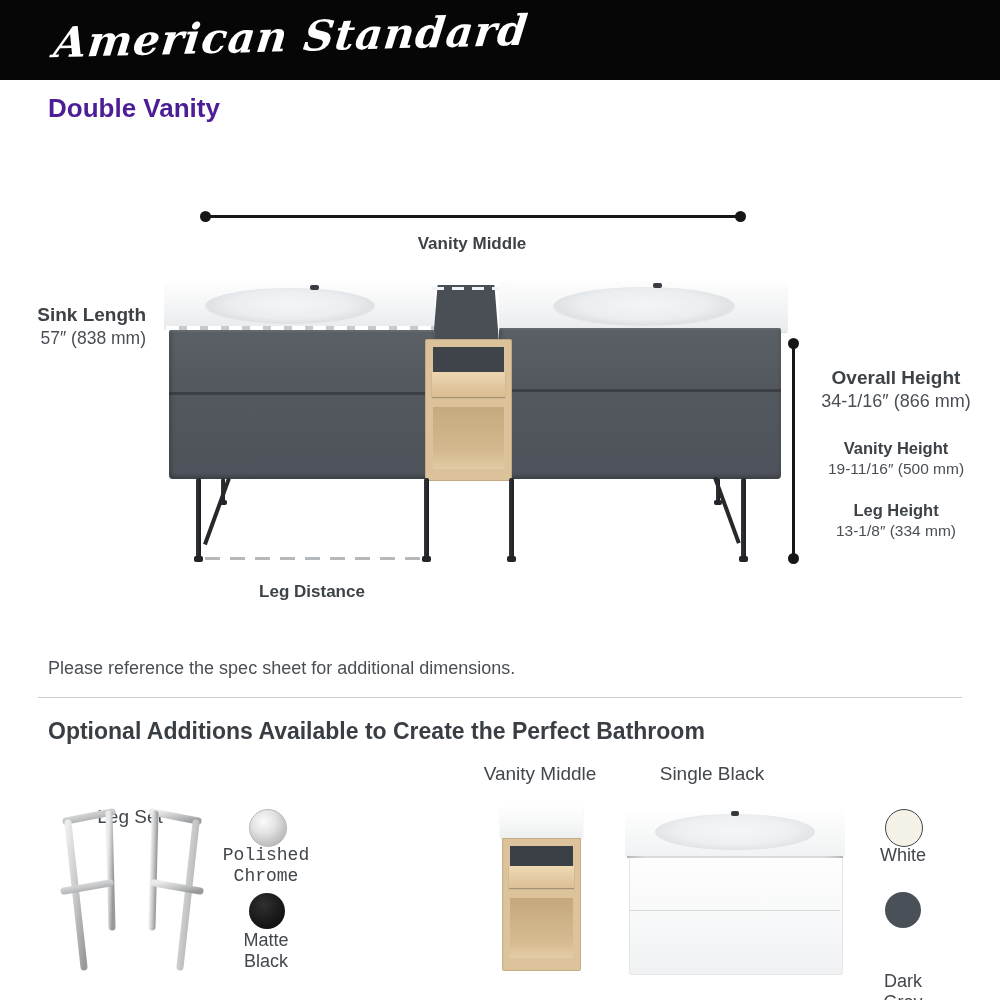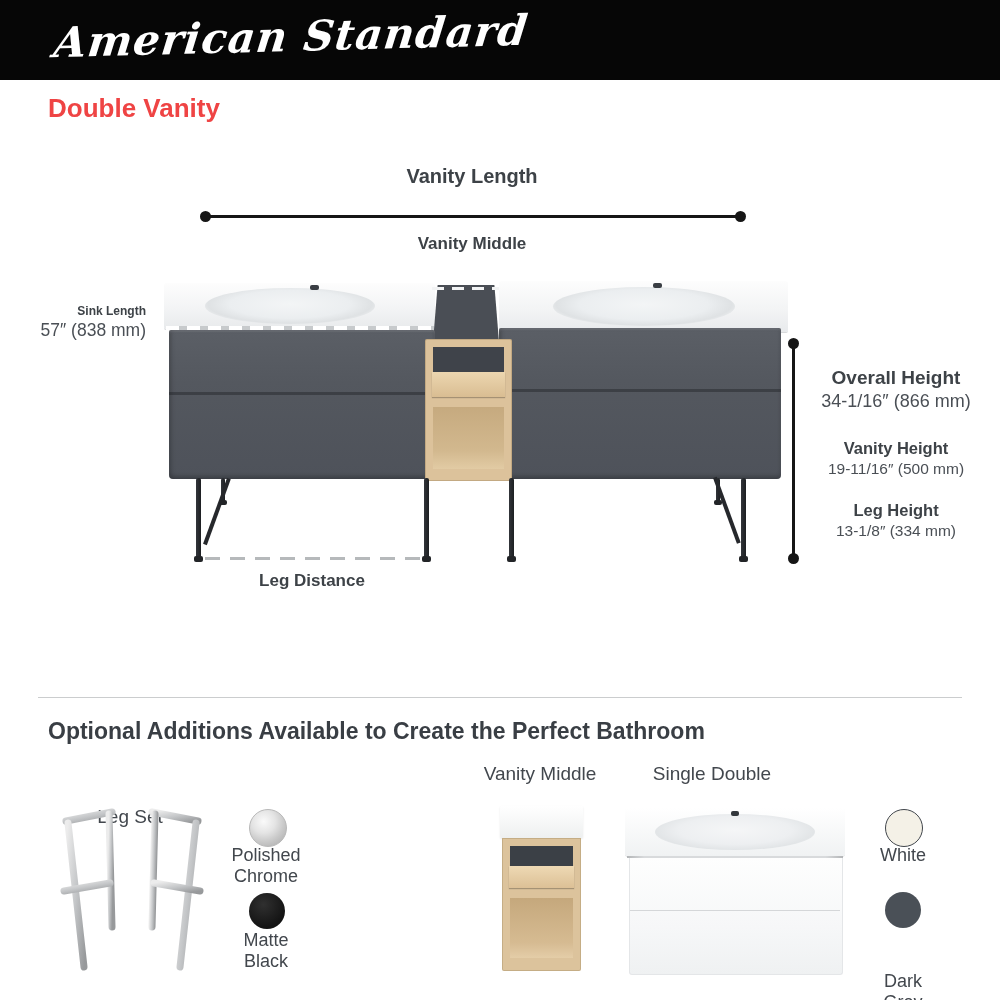--- a/index.html
+++ b/index.html
@@ -4,40 +4,40 @@
 <style>
   html,body{margin:0;padding:0;background:#ffffff;}
   .page{position:relative;width:1000px;height:1000px;background:#ffffff;overflow:hidden;
         font-family:"Liberation Sans",sans-serif;color:#3d4247;}
 
   
   .topbar{position:absolute;left:0;top:0;width:1000px;height:80px;background:#060606;}
   .logo{position:absolute;left:55px;top:12px;color:#ffffff;
         font-family:"DejaVu Serif",serif;font-style:italic;font-weight:bold;
         font-size:42px;letter-spacing:1px;transform:skewX(-8deg) rotate(-1.5deg);white-space:nowrap;}
-  .page-title{position:absolute;left:48px;top:93px;font-size:26px;font-weight:bold;color:#ef4444;}
+  .page-title{position:absolute;left:48px;top:93px;font-size:26px;font-weight:bold;color:#4c1d95;}
 
   
   .dim{position:absolute;text-align:center;}
   .dim .lab{font-weight:bold;color:#3d4247;}
   .dim .val{color:#4a4f55;margin-top:2px;}
   #dim-vlength{left:272px;top:165px;width:400px;}
   #dim-vlength .lab{font-size:20px;} #dim-vlength .val{font-size:18px;}
   #dim-vmiddle{left:272px;top:234px;width:400px;}
   #dim-vmiddle .lab{font-size:17px;} #dim-vmiddle .val{font-size:16px;}
   #dim-sink{left:0;top:304px;width:146px;text-align:right;}
-  #dim-sink .lab{font-size:12px;margin-left:26px;} #dim-sink .val{font-size:17.5px;}
+  #dim-sink .lab{font-size:19px;margin-left:26px;} #dim-sink .val{font-size:17.5px;}
   #dim-overall{left:730px;top:367px;width:332px;}
   #dim-overall .lab{font-size:19px;} #dim-overall .val{font-size:18px;}
   #dim-vheight{left:730px;top:439px;width:332px;}
   #dim-vheight .lab{font-size:16.5px;} #dim-vheight .val{font-size:15.5px;}
   #dim-lheight{left:730px;top:501px;width:332px;}
   #dim-lheight .lab{font-size:16.5px;} #dim-lheight .val{font-size:15.5px;}
   #dim-ldist{left:162px;top:571px;width:300px;}
-  #dim-ldist .lab{font-size:17px;} #dim-ldist .val{font-size:16px;}
+  #dim-ldist .lab{font-size:17px;margin-top:11px;} #dim-ldist .val{font-size:16px;}
 
   
   .hline{position:absolute;left:205px;top:215px;width:536px;height:3px;background:#161616;}
   .vline{position:absolute;left:792px;top:343px;width:3px;height:215px;background:#161616;}
   .dot{position:absolute;width:11px;height:11px;border-radius:50%;background:#161616;}
   .dot.d1{left:200px;top:211px;} .dot.d2{left:735px;top:211px;}
   .dot.d3{left:788px;top:338px;} .dot.d4{left:788px;top:553px;}
   .dash-leg{position:absolute;left:205px;top:557px;width:222px;height:3px;
             background:repeating-linear-gradient(90deg,#b6b9bb 0 15px,transparent 15px 25px);}
 
@@ -89,21 +89,21 @@
   .opt-label{position:absolute;font-size:19px;color:#42474d;text-align:center;}
   #lbl-legset{left:40px;top:806px;width:180px;}
   #lbl-vmid{left:460px;top:763px;width:160px;}
   #lbl-single{left:612px;top:763px;width:200px;}
   .swatch{position:absolute;width:36px;height:36px;border-radius:50%;}
   #sw-chrome{left:249px;top:809px;background:radial-gradient(circle at 38% 32%,#fafafa 0%,#e4e4e4 35%,#cacaca 60%,#a6a6a6 100%);border:1px solid #b8b8b8;}
   #sw-black{left:249px;top:893px;background:radial-gradient(circle at 40% 32%,#303030,#131313 70%);}
   #sw-white{left:885px;top:809px;background:#f4f1e7;border:1.5px solid #41464c;}
   #sw-dgrey{left:885px;top:892px;background:#4a5057;}
   .sw-label{position:absolute;font-size:18px;color:#42474d;text-align:center;line-height:1.18;}
-  #lbl-chrome{left:216px;top:845px;width:100px;}
+  #lbl-chrome{left:216px;top:845px;width:100px;font-family:Liberation Mono, monospace;}
   #lbl-mblack{left:221px;top:930px;width:90px;}
   #lbl-white{left:855px;top:845px;width:96px;}
   #lbl-dgrey{left:865px;top:971px;width:76px;}
 
   
   #vm-top{position:absolute;left:500px;top:806px;width:83px;height:32px;border-radius:2px;
           background:linear-gradient(180deg,#ffffff,#eef0f0);box-shadow:0 1px 2px rgba(0,0,0,.10);}
   #vm-body{position:absolute;left:502px;top:838px;width:79px;height:133px;background:#dcc39c;border-radius:0 0 2px 2px;
            box-shadow:inset 0 0 0 1px rgba(120,95,55,.22);}
   #vm-comp-top{position:absolute;left:510px;top:846px;width:63px;height:22px;background:#3b4046;}
@@ -130,21 +130,20 @@
 <body>
 
 <div class="page">
 
   <div class="topbar">
     <div class="logo">American Standard</div>
   </div>
   <div class="page-title">Double Vanity</div>
 
   <div class="dim" id="dim-vlength">
-    <div class="lab">Vanity Length</div>
   </div>
   <div class="dim" id="dim-vmiddle">
     <div class="lab">Vanity Middle</div>
   </div>
   <div class="dim" id="dim-sink">
     <div class="lab">Sink Length</div>
     <div class="val">57″ (838 mm)</div>
   </div>
   <div class="dim" id="dim-overall">
     <div class="lab">Overall Height</div>
@@ -196,20 +195,21 @@
   <div class="leg rear" style="left:716px"></div>
   <div class="slant" style="left:227px;transform:rotate(20deg)"></div>
   <div class="slant" style="left:713px;transform:rotate(-20deg)"></div>
   <div class="foot" style="left:194px"></div>
   <div class="foot" style="left:422px"></div>
   <div class="foot" style="left:507px"></div>
   <div class="foot" style="left:739px"></div>
   <div class="foot rearf" style="left:219px"></div>
   <div class="foot rearf" style="left:714px"></div>
 
+  <div class="note">Please reference the spec sheet for additional dimensions.</div>
   <div class="divider"></div>
   <div class="options-heading">Optional Additions Available to Create the Perfect Bathroom</div>
 
   <div class="opt-label" id="lbl-legset">Leg Set</div>
   <svg id="legset-art" width="160" height="180" viewBox="0 0 160 180">
     <defs>
       <linearGradient id="chromeGrad" x1="0" y1="0" x2="1" y2="1">
         <stop offset="0" stop-color="#ececec"></stop>
           <stop offset="0.5" stop-color="#c4c6c8"></stop>
           <stop offset="1" stop-color="#97999b"></stop>
@@ -231,21 +231,21 @@
   <div class="swatch" id="sw-black"></div>
   <div class="sw-label" id="lbl-mblack">Matte Black</div>
 
   <div class="opt-label" id="lbl-vmid">Vanity Middle</div>
   <div id="vm-top"></div>
   <div id="vm-body"></div>
   <div id="vm-comp-top"></div>
   <div id="vm-shelf"></div>
   <div id="vm-comp-bot"></div>
 
-  <div class="opt-label" id="lbl-single">Single Double</div>
+  <div class="opt-label" id="lbl-single">Single Black</div>
   <div id="sv-counter"></div>
   <div id="sv-basin"></div>
   <div id="sv-faucet"></div>
   <div id="sv-trim"></div>
   <div id="sv-cab"></div>
   <div id="sv-split"></div>
   <div class="swatch" id="sw-white"></div>
   <div class="sw-label" id="lbl-white">White</div>
   <div class="swatch" id="sw-dgrey"></div>
   <div class="sw-label" id="lbl-dgrey">Dark Grey</div>

